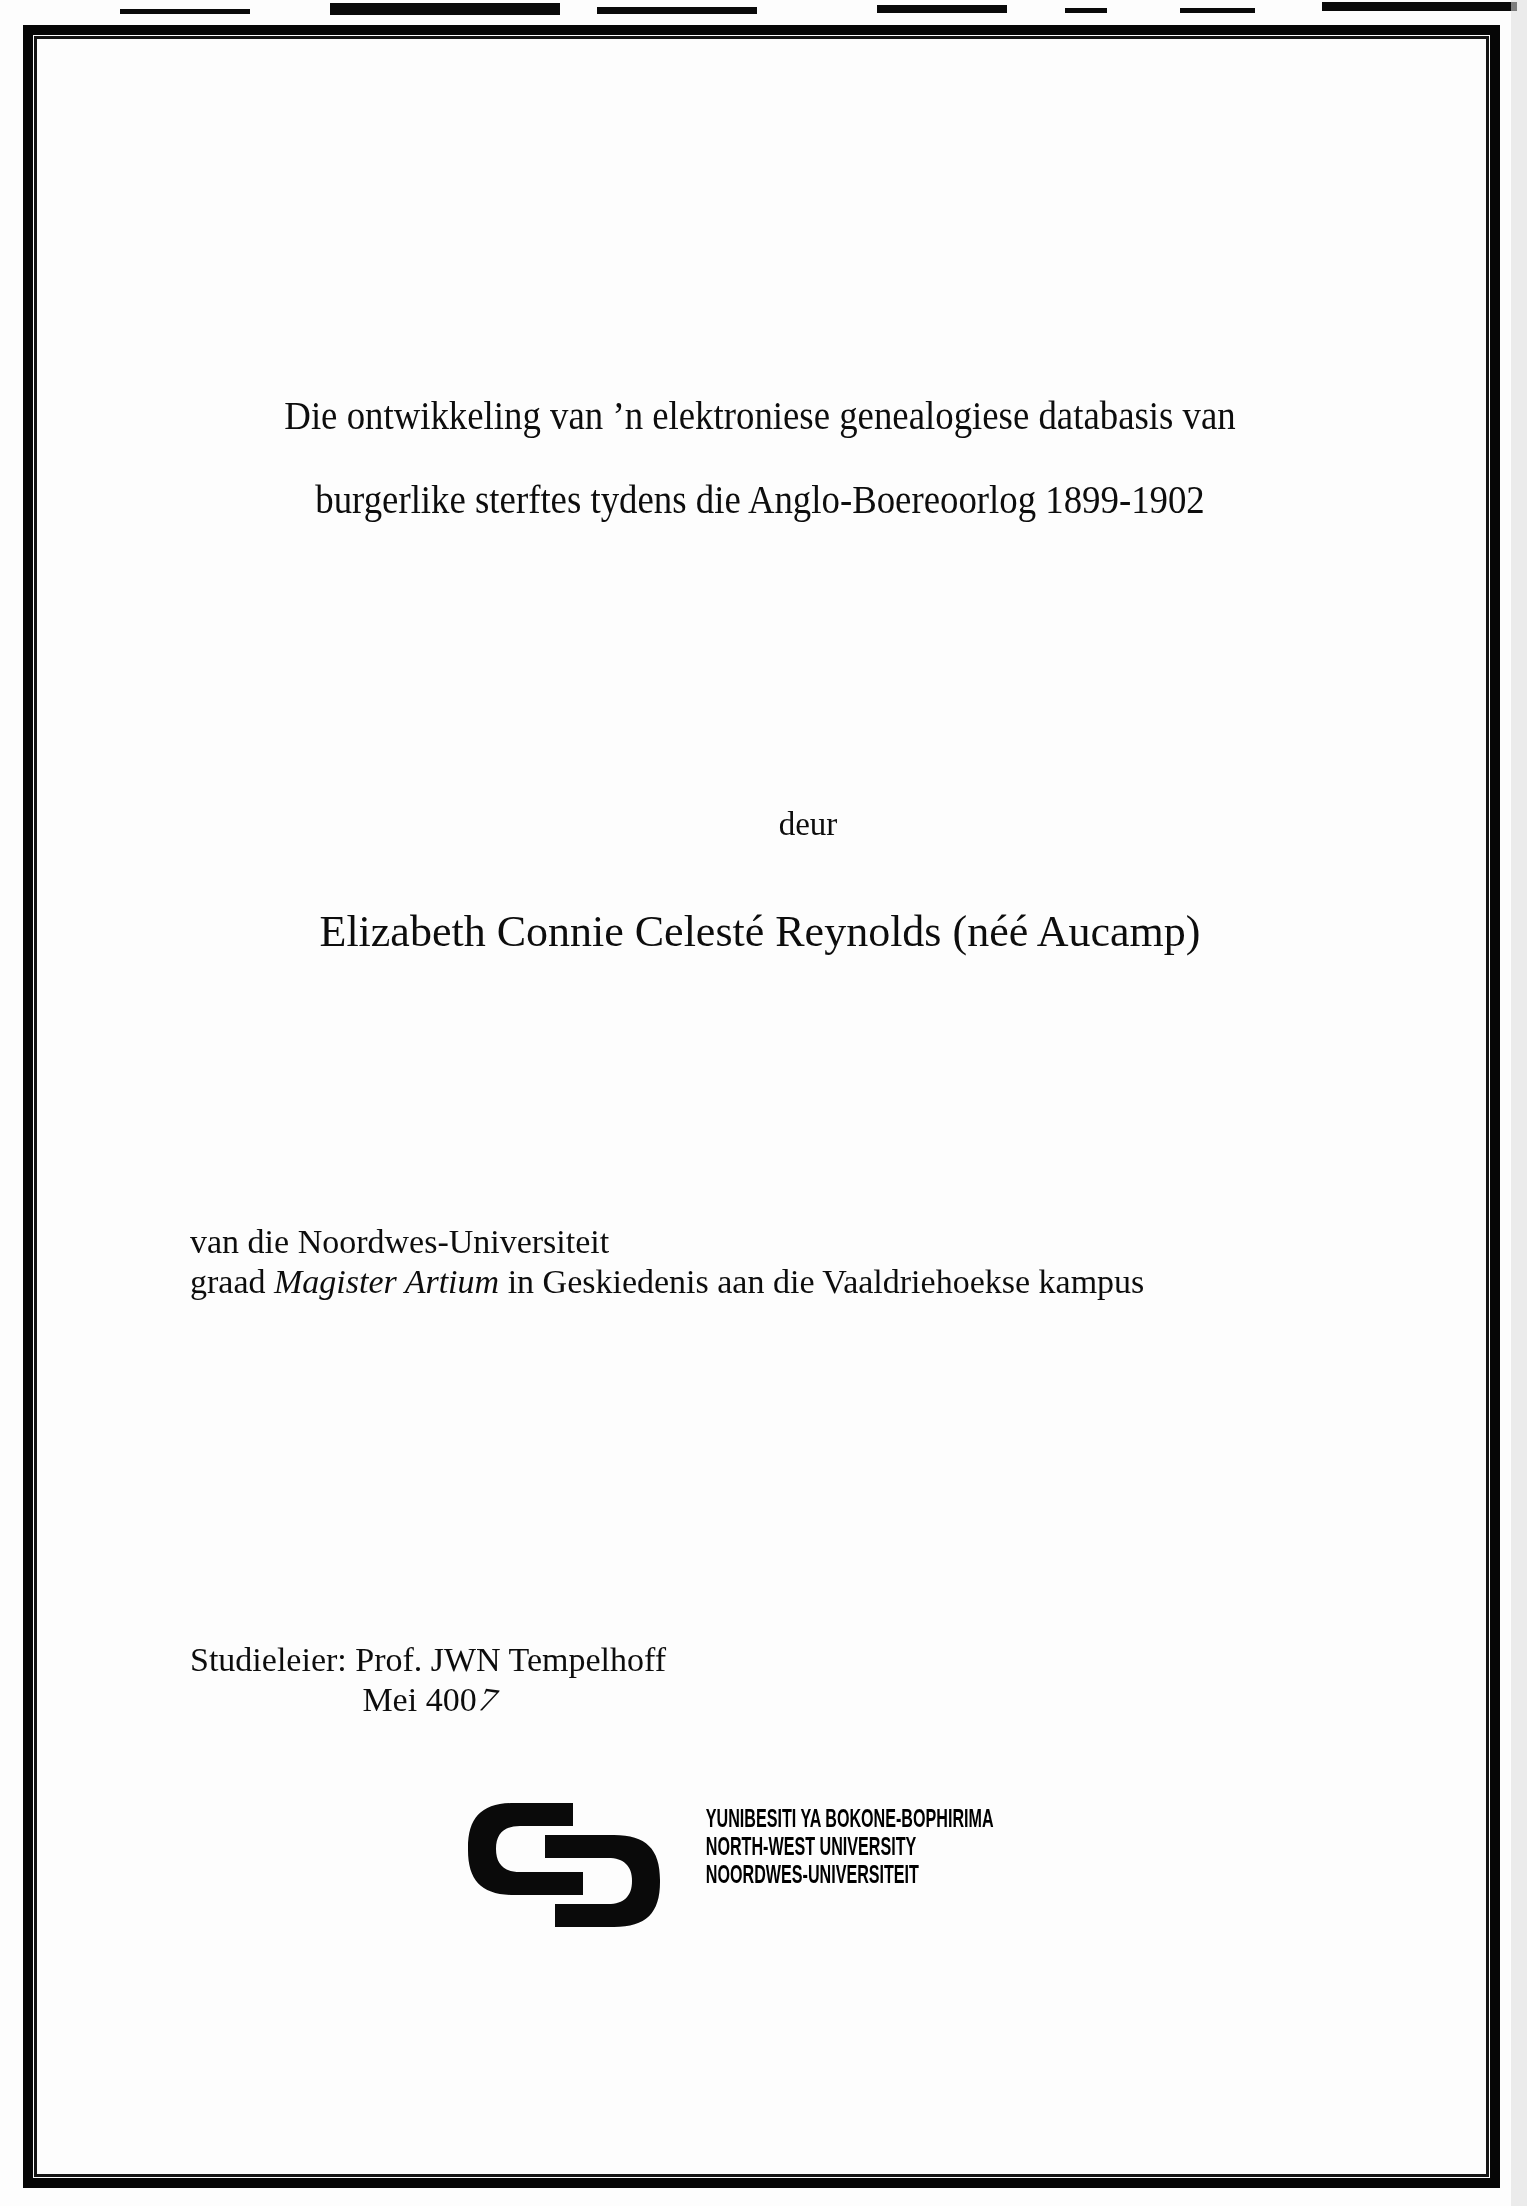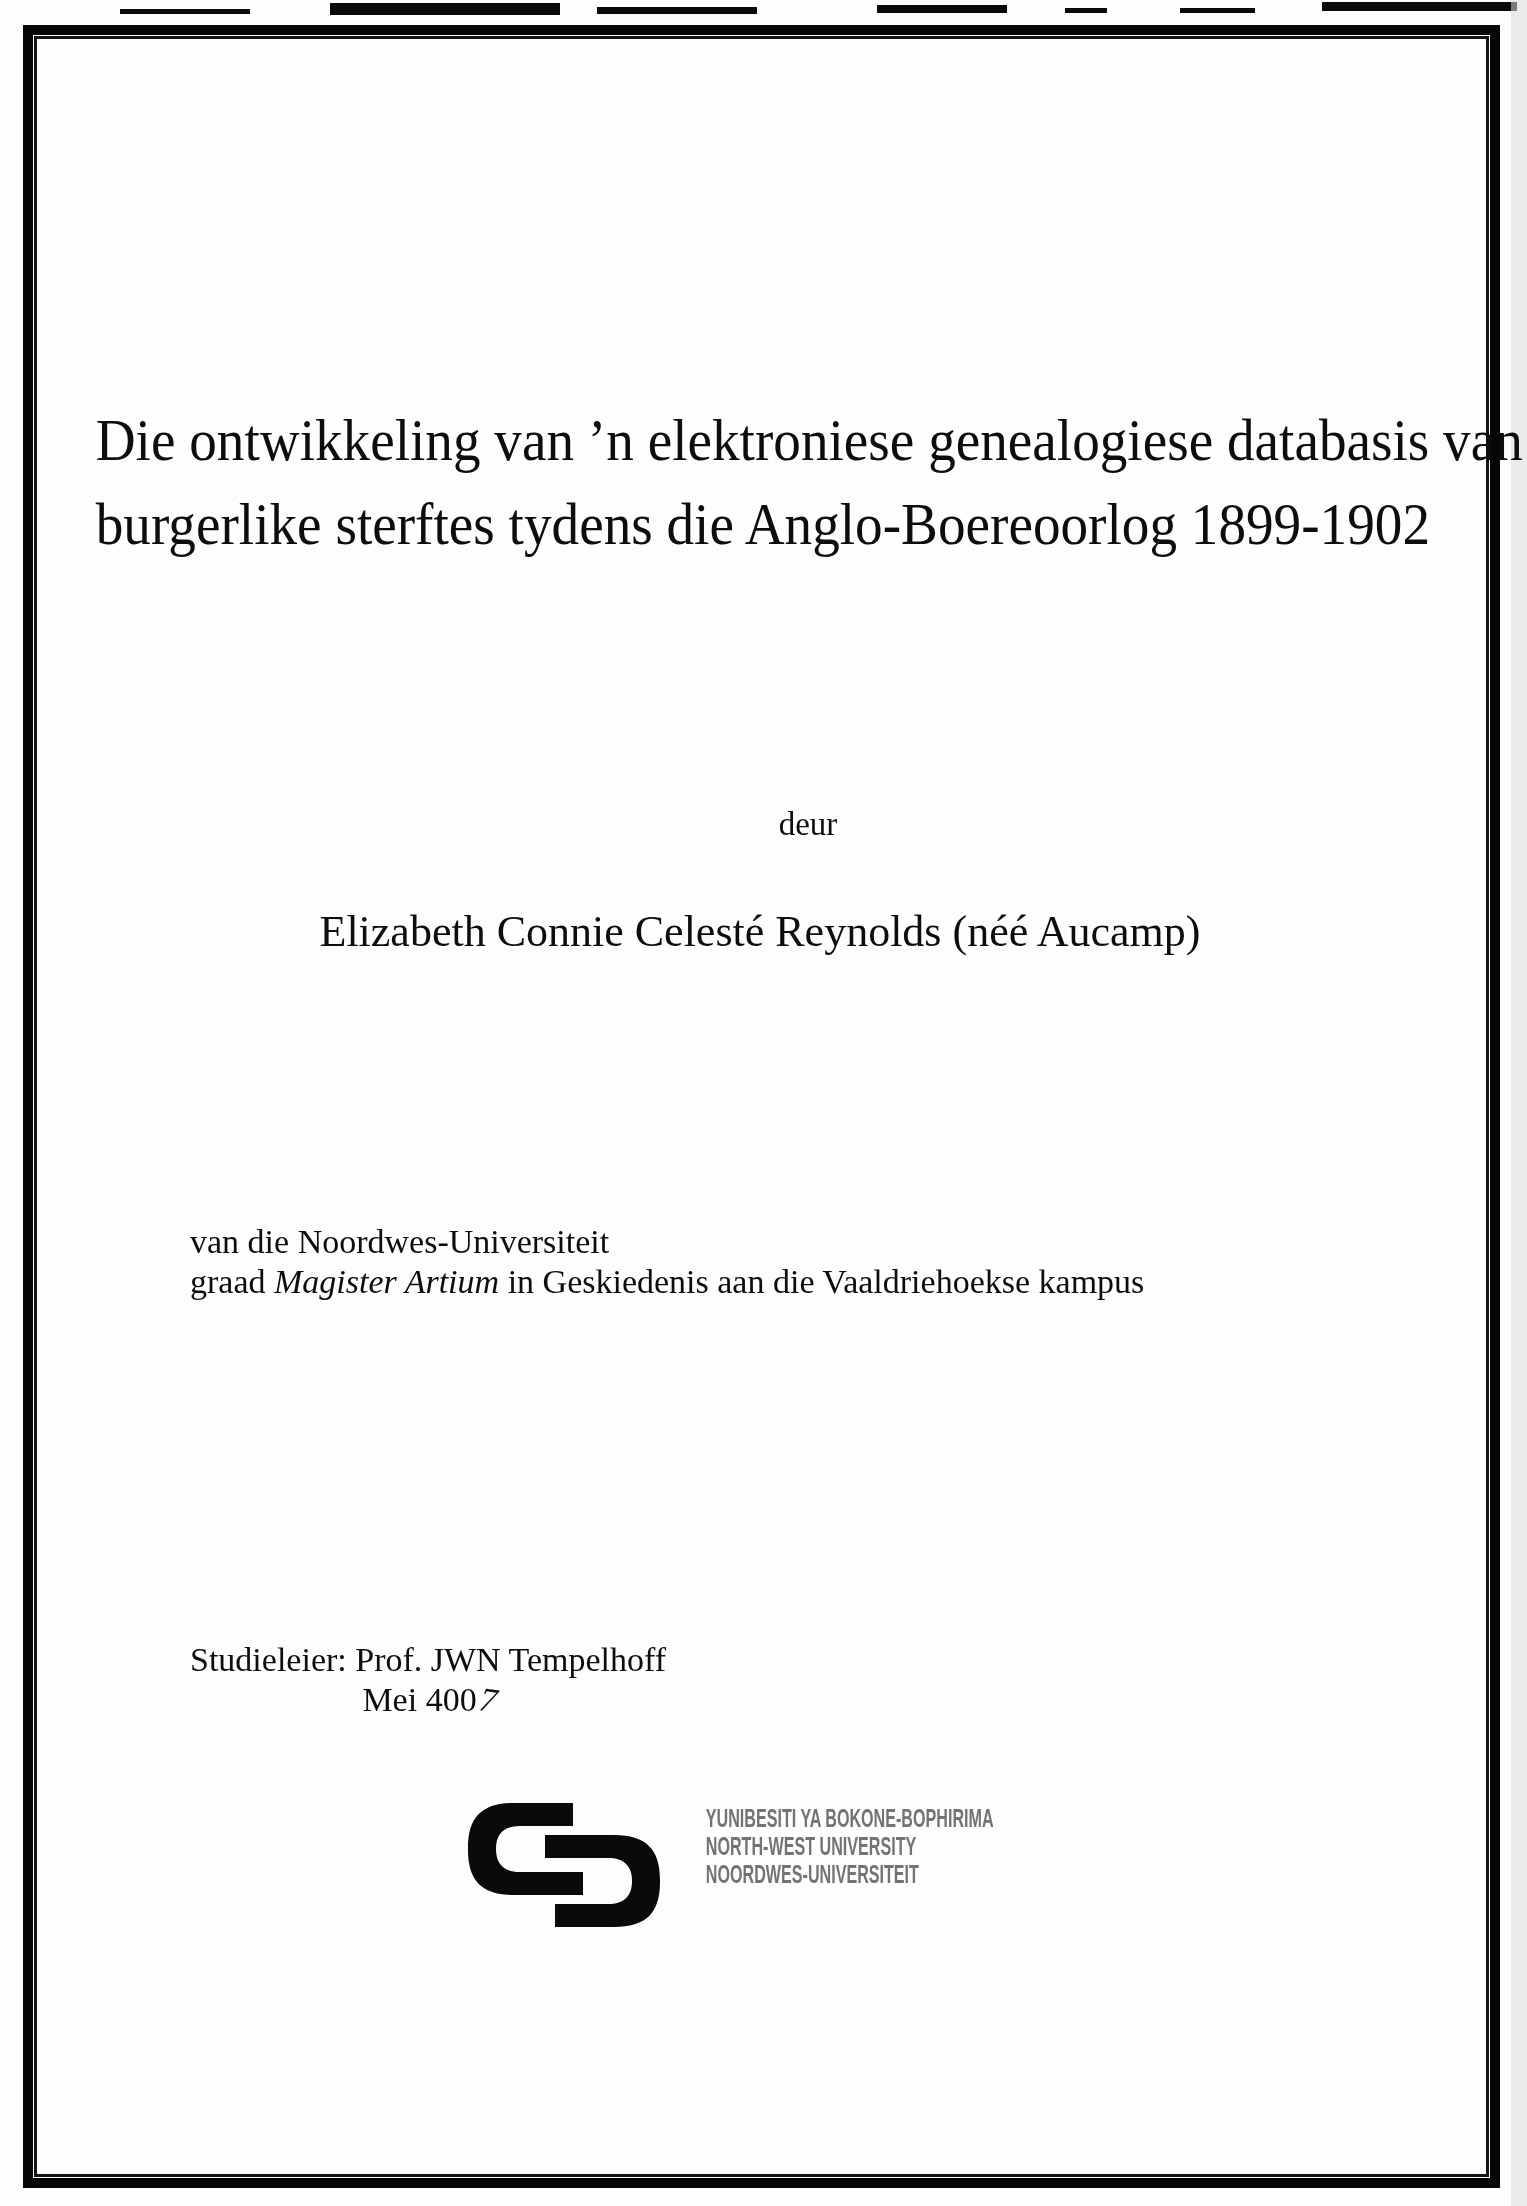--- a/index.html
+++ b/index.html
@@ -17,40 +17,40 @@
   
   .outer-frame{
     position:absolute;left:23px;top:25px;width:1477px;height:2163px;
     border:10px solid #060606;box-sizing:border-box;
   }
   .inner-frame{
     position:absolute;inset:1px;border:3px solid #141414;
   }
   
   .center-band{position:absolute;left:38px;width:1444px;text-align:center;}
-  .title-band{top:398px;font-size:60px;line-height:84px;}
+  .title-band{top:374px;font-size:40px;line-height:84px;}
   .title-line{white-space:nowrap;transform:scaleX(.92);transform-origin:50% 50%;}
   .byline{top:806px;font-size:33px;margin-left:48px;}
   .author{top:906px;font-size:44px;}
   .para{
     position:absolute;left:190px;top:1222px;width:1147px;
     font-size:34px;line-height:40px;
   }
   .para .just{text-align:justify;text-align-last:justify;}
   .ital{font-style:italic;}
   .supervisor-block{
     position:absolute;left:190px;top:1640px;font-size:34px;line-height:40px;text-align:center;
   }
   .date-digit{display:inline-block;transform:rotate(8deg) skewX(-12deg);transform-origin:50% 70%;}
   
   .logo-mark{position:absolute;left:468px;top:1803px;width:192px;height:124px;}
   .logo-text{
     position:absolute;left:588px;top:1804px;width:310px;
     font-family:"Liberation Sans", sans-serif;
-    font-weight:700;font-size:26px;line-height:28px;color:#737373;
+    font-weight:700;font-size:26px;line-height:28px;color:#000000;
     text-align:right;
   }
   .logo-line{white-space:nowrap;transform:scaleX(.62);transform-origin:100% 50%;}
 </style>
 </head>
 <body>
 
 <div class="artifact" style="left:120px;top:9px;width:130px;height:5px;"></div>
 <div class="artifact" style="left:330px;top:3px;width:230px;height:12px;"></div>
 <div class="artifact" style="left:597px;top:7px;width:160px;height:7px;"></div>

